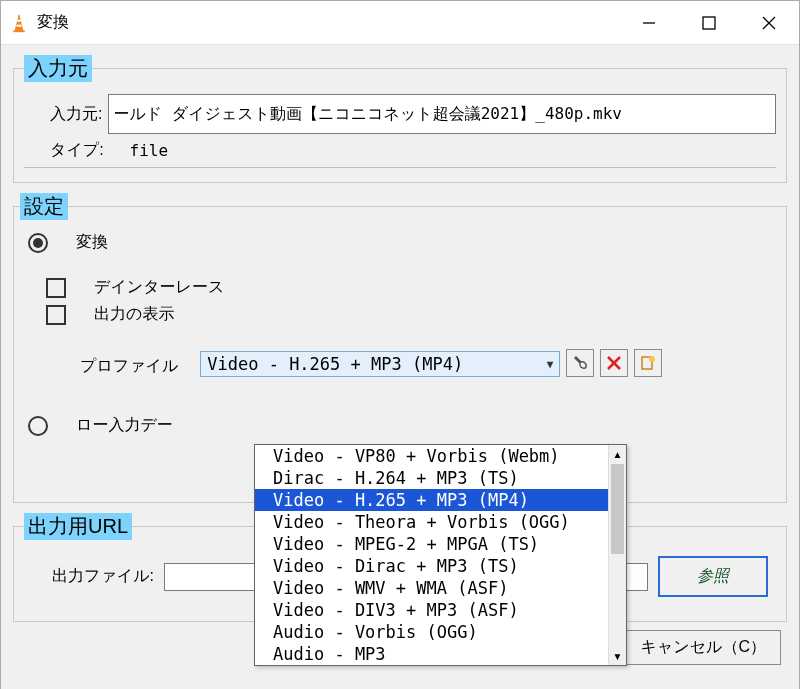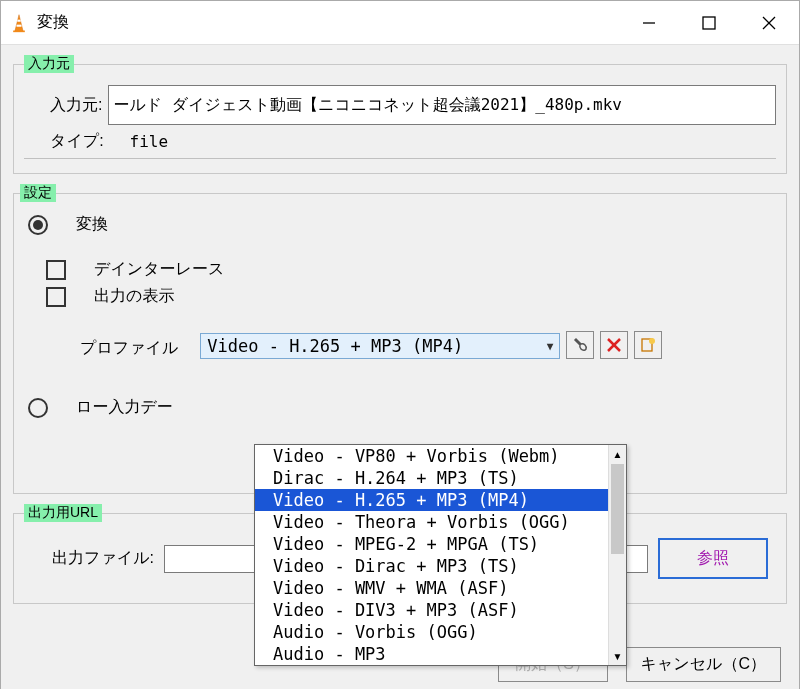--- a/index.html
+++ b/index.html
@@ -5,45 +5,45 @@
   * { box-sizing: border-box; margin: 0; padding: 0; }
   body { font-family: "MS Gothic", "Meiryo", sans-serif; font-size: 16px; background: #f0f0f0; width: 800px; height: 689px; overflow: hidden; position: relative; }
   .window { width: 800px; height: 689px; background: #fff; border: 1px solid #aaa; }
   .titlebar { height: 44px; background: #fff; display: flex; align-items: center; padding: 0 0 0 8px; border-bottom: 1px solid #e0e0e0; }
   .titlebar .icon { width: 20px; height: 20px; margin-right: 8px; display: inline-flex; }
   .titlebar .title { flex: 1; font-size: 16px; }
   .ctlbtns { display: flex; align-self: stretch; }
   .ctlbtn { width: 60px; height: 100%; display: flex; align-items: center; justify-content: center; }
   .content { background: #f0f0f0; height: calc(689px - 44px); position: relative; padding: 2px 2px; }
   fieldset { border: 1px solid #c8c8c8; margin: 8px 10px 10px 10px; padding: 6px 10px 14px 10px; position: relative; }
-  legend { padding: 0 4px; font-size: 14px; background: #86efac; }
+  legend { padding: 0 4px; font-size: 20px; background: #7dd3fc; }
   .row { margin: 6px 0 6px 6px; display: flex; align-items: center; }
   .lbl { font-size: 16px; margin-left: 20px; }
   .inputbox { border: 1px solid #7a7a7a; background: #fff; height: 40px; padding: 0 4px; font-family: "MS Gothic", monospace; font-size: 16px; display: inline-flex; align-items: center; flex: 1; white-space: nowrap; overflow: hidden; }
   .underline { height: 1px; background: #c0c0c0; margin: 6px 0 0 0; }
   .radio { width: 20px; height: 20px; border: 2px solid #333; border-radius: 50%; display: inline-flex; justify-content: center; align-items: center; margin-right: 8px; }
   .radio .dot { width: 10px; height: 10px; border-radius: 50%; background: #333; }
   .chk { width: 20px; height: 20px; border: 2px solid #333; display: inline-block; margin-right: 8px; }
   .indent1 { margin-left: 8px; }
   .indent2 { margin-left: 26px; }
   .profile-row { margin-left: 40px; display: flex; align-items: flex-end; gap: 6px; }
   .combo { width: 360px; height: 26px; background: #e3f0fc; border: 1px solid #7aa9d4; display: flex; align-items: center; padding: 0 6px; font-family: "MS Gothic", monospace; font-size: 17px; position: relative; }
   .combo .arrow { margin-left: auto; font-size: 11px; color: #333; }
   .iconbtn { width: 28px; height: 28px; border: 1px solid #8a8a8a; background: #f0f0f0; display: flex; align-items: center; justify-content: center; }
   .dropdown { position: absolute; left: 253px; top: 399px; width: 373px; border: 1px solid #666; background: #fff; box-shadow: 2px 2px 4px rgba(0,0,0,0.2); z-index: 100; display: flex; }
   .dropdown-list { flex: 1; }
   .dropdown-item { font-family: "MS Gothic", monospace; font-size: 17px; padding: 1px 18px; white-space: nowrap; }
   .dropdown-item.selected { background: #1a56d6; color: #fff; }
   .scrollbar { width: 18px; background: #f0f0f0; border-left: 1px solid #ddd; position: relative; display: flex; flex-direction: column; }
   .scroll-arrow { height: 18px; display: flex; align-items: center; justify-content: center; font-size: 10px; }
   .scroll-thumb { background: #c8c8c8; height: 90px; margin: 1px 2px; }
-  .bottom-btns { position: absolute; right: 18px; bottom: 8px; display: flex; gap: 18px; }
+  .bottom-btns { position: absolute; right: 18px; bottom: 25px; display: flex; gap: 18px; }
   .btn { border: 1px solid #8a8a8a; background: #f0f0f0; padding: 6px 14px; font-size: 16px; min-width: 110px; text-align: center; }
   .btn.disabled { color: #b0b0b0; }
-  .btn.blue { border: 2px solid #2a6cd6; color: #a21caf; padding: 8px 26px; }
+  .btn.blue { border: 2px solid #2a6cd6; color: #14532d; padding: 8px 26px; font-style: italic; }
   .output-row { display: flex; align-items: center; gap: 10px; margin: 10px 8px; }
   .output-input { border: 1px solid #7a7a7a; background: #fff; height: 28px; flex: 1; }
   fieldset.settings { height: 310px; padding-left: 6px; }
 </style>
 </head>
 <body>
 
 <div class="window">
   <div class="titlebar">
     <span class="icon">

